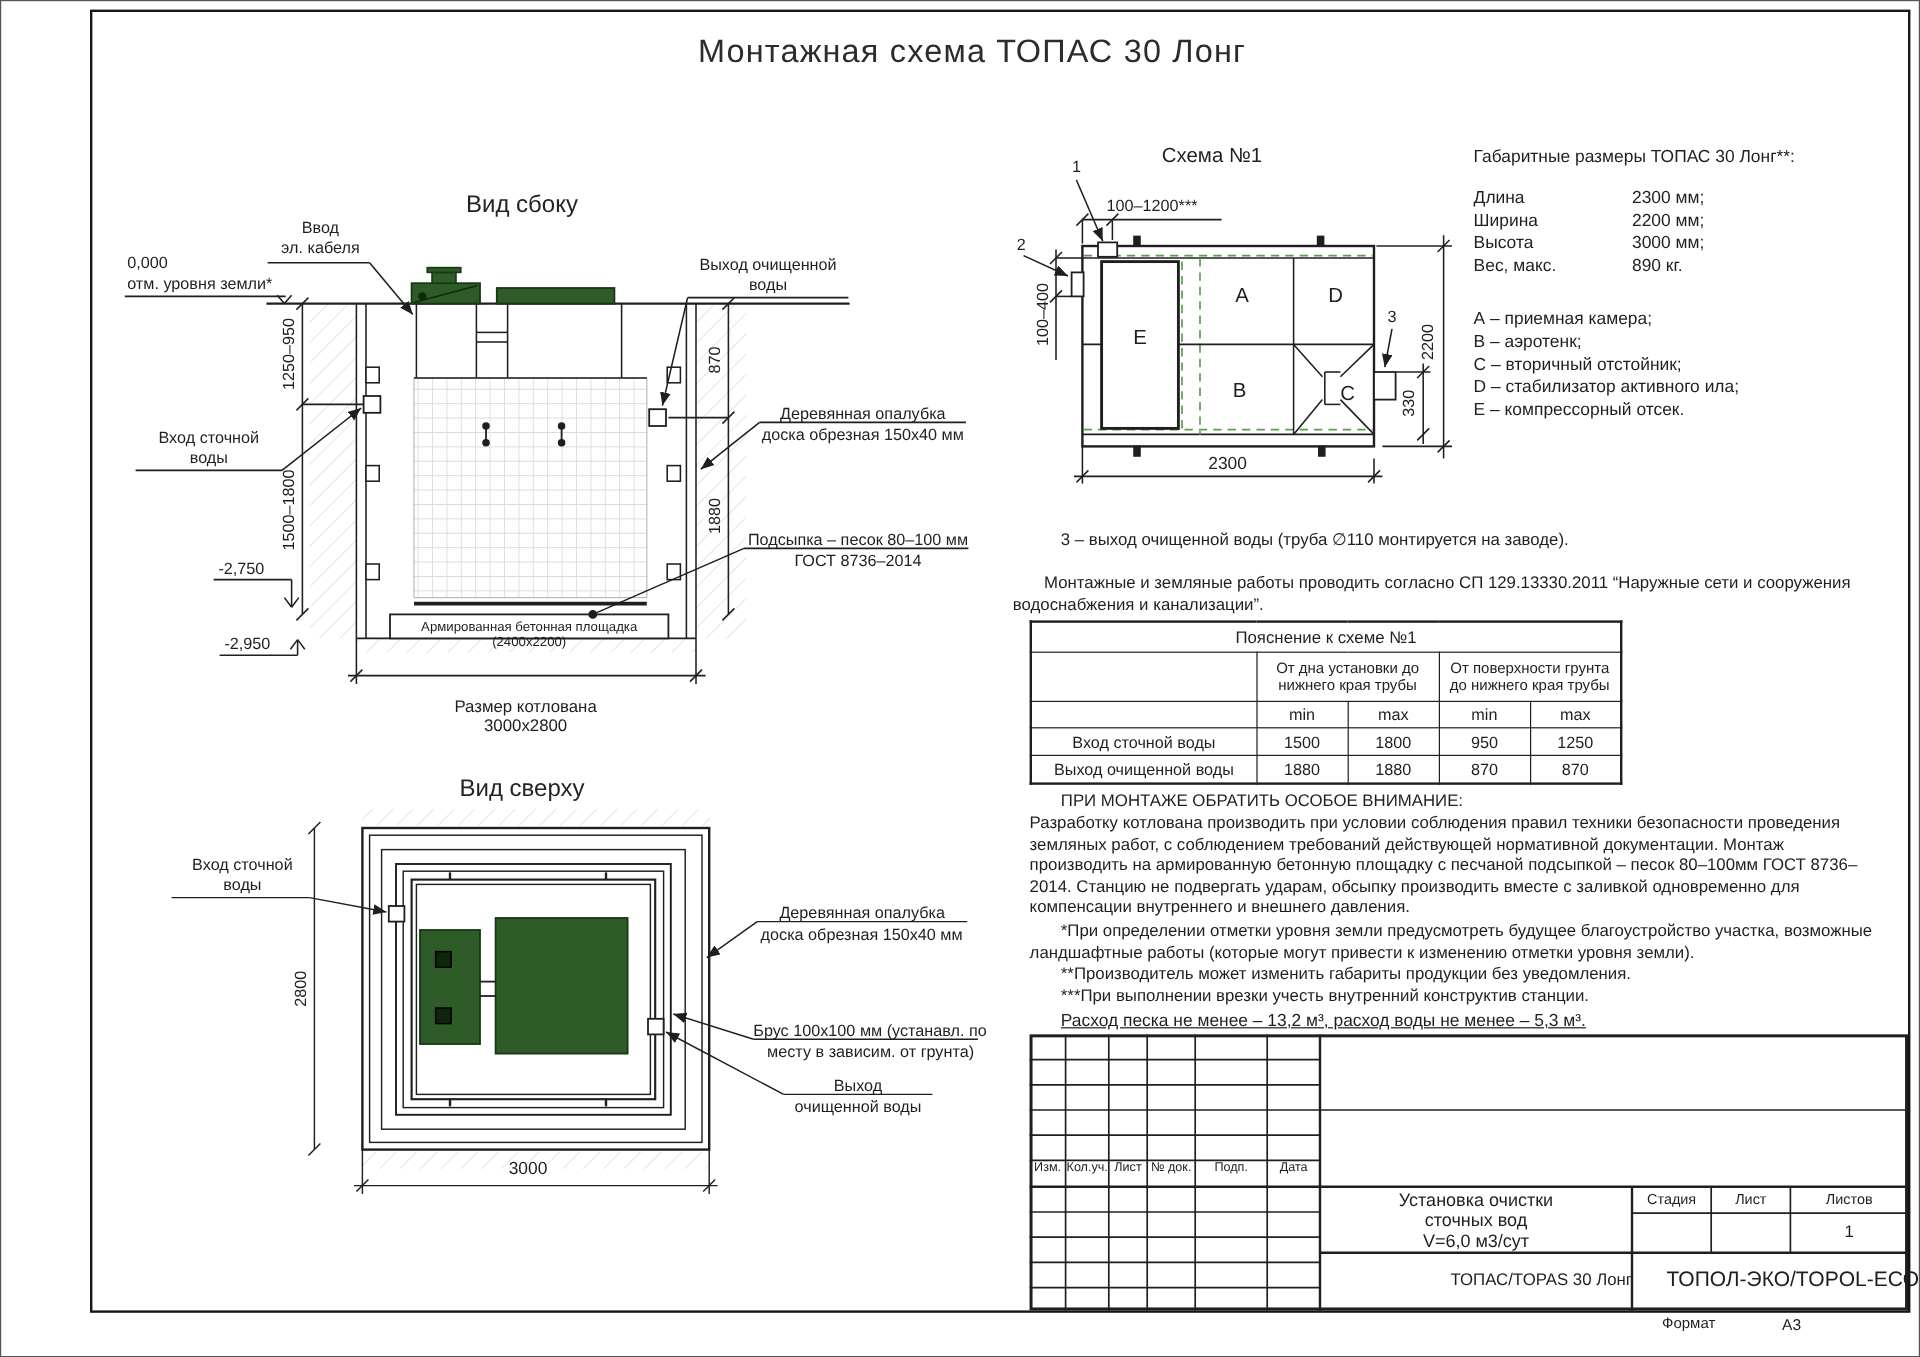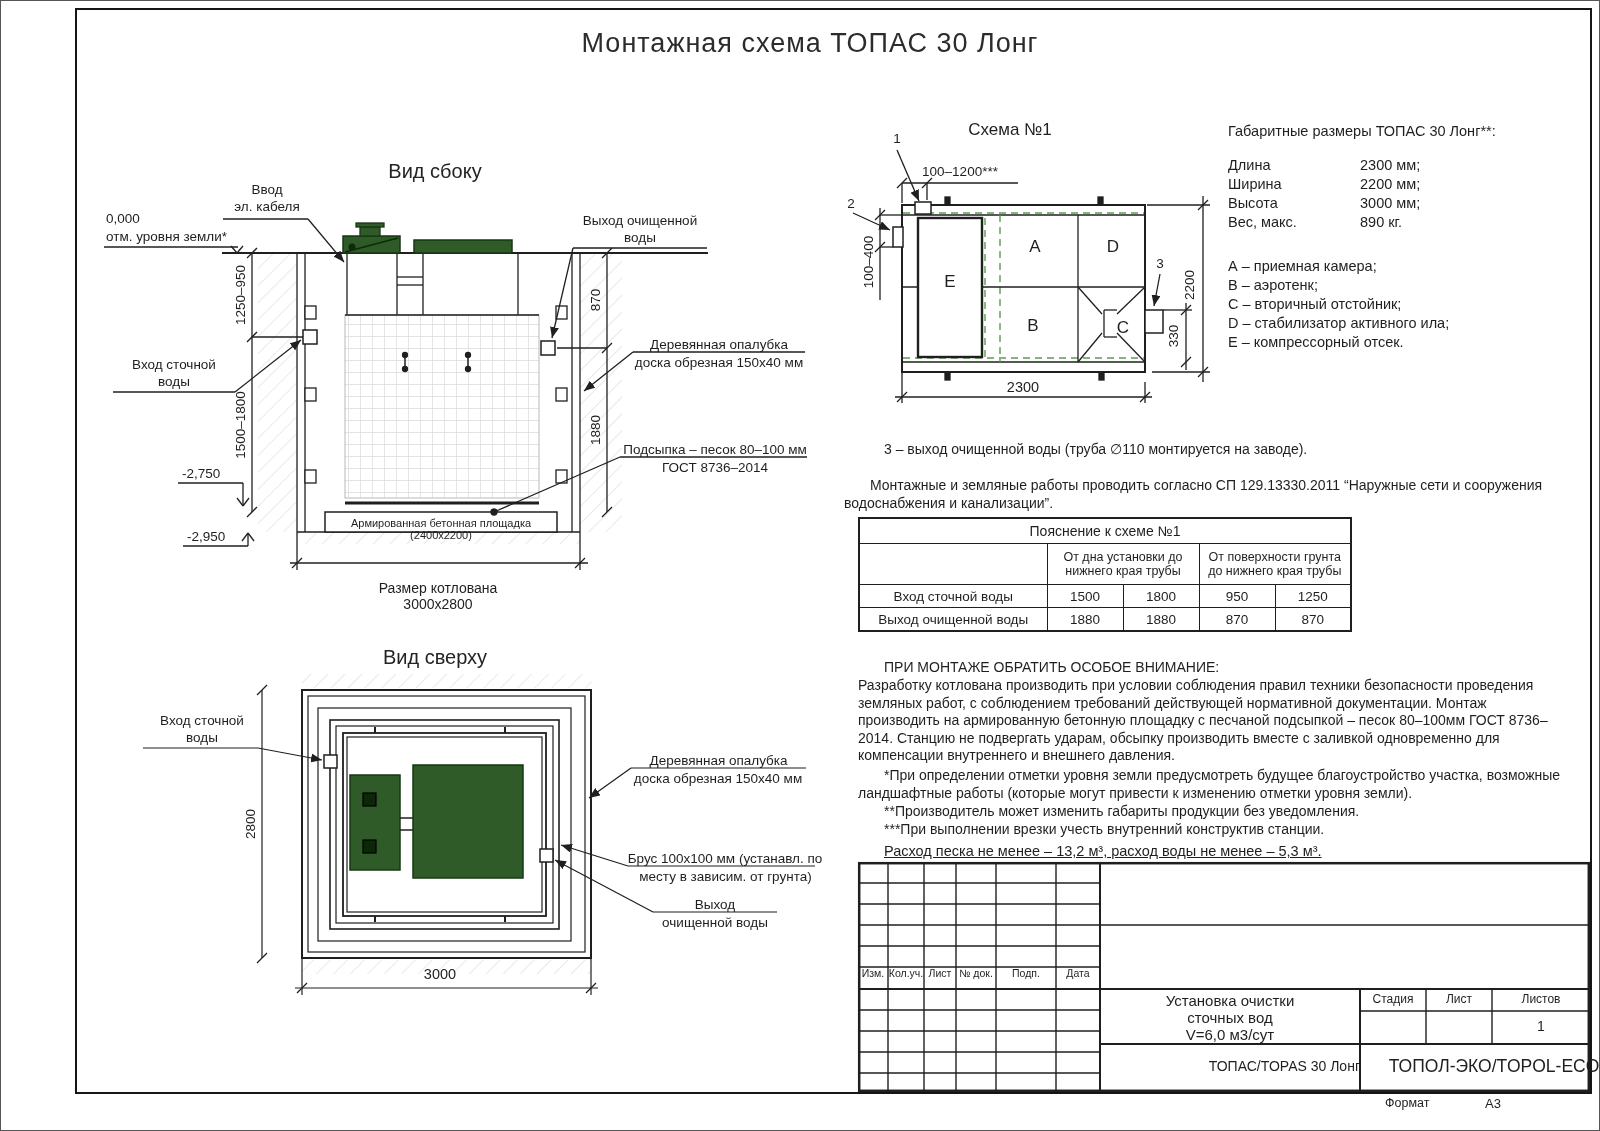--- a/index.html
+++ b/index.html
@@ -349,20 +349,27 @@
           <td colspan="5" style="height:24px;font-size:14px;">Пояснение к схеме №1</td>
         </tr>
     <tr>
       <td style="height:40px;"></td>
       <td colspan="2" class="pre" style="font-size:12.5px;line-height:14px;">От дна установки до
 нижнего края трубы</td>
       <td colspan="2" class="pre" style="font-size:12.5px;line-height:14px;">От поверхности грунта
 до нижнего края трубы</td>
     </tr>
     <tr>
+      <td style="height:21px;"></td>
+      <td>min</td>
+      <td>max</td>
+      <td>min</td>
+      <td>max</td>
+    </tr>
+    <tr>
       <td style="height:22px;">Вход сточной воды</td>
       <td>1500</td>
       <td>1800</td>
       <td>950</td>
       <td>1250</td>
     </tr>
     <tr>
       <td style="height:22px;">Выход очищенной воды</td>
       <td>1880</td>
       <td>1880</td>

